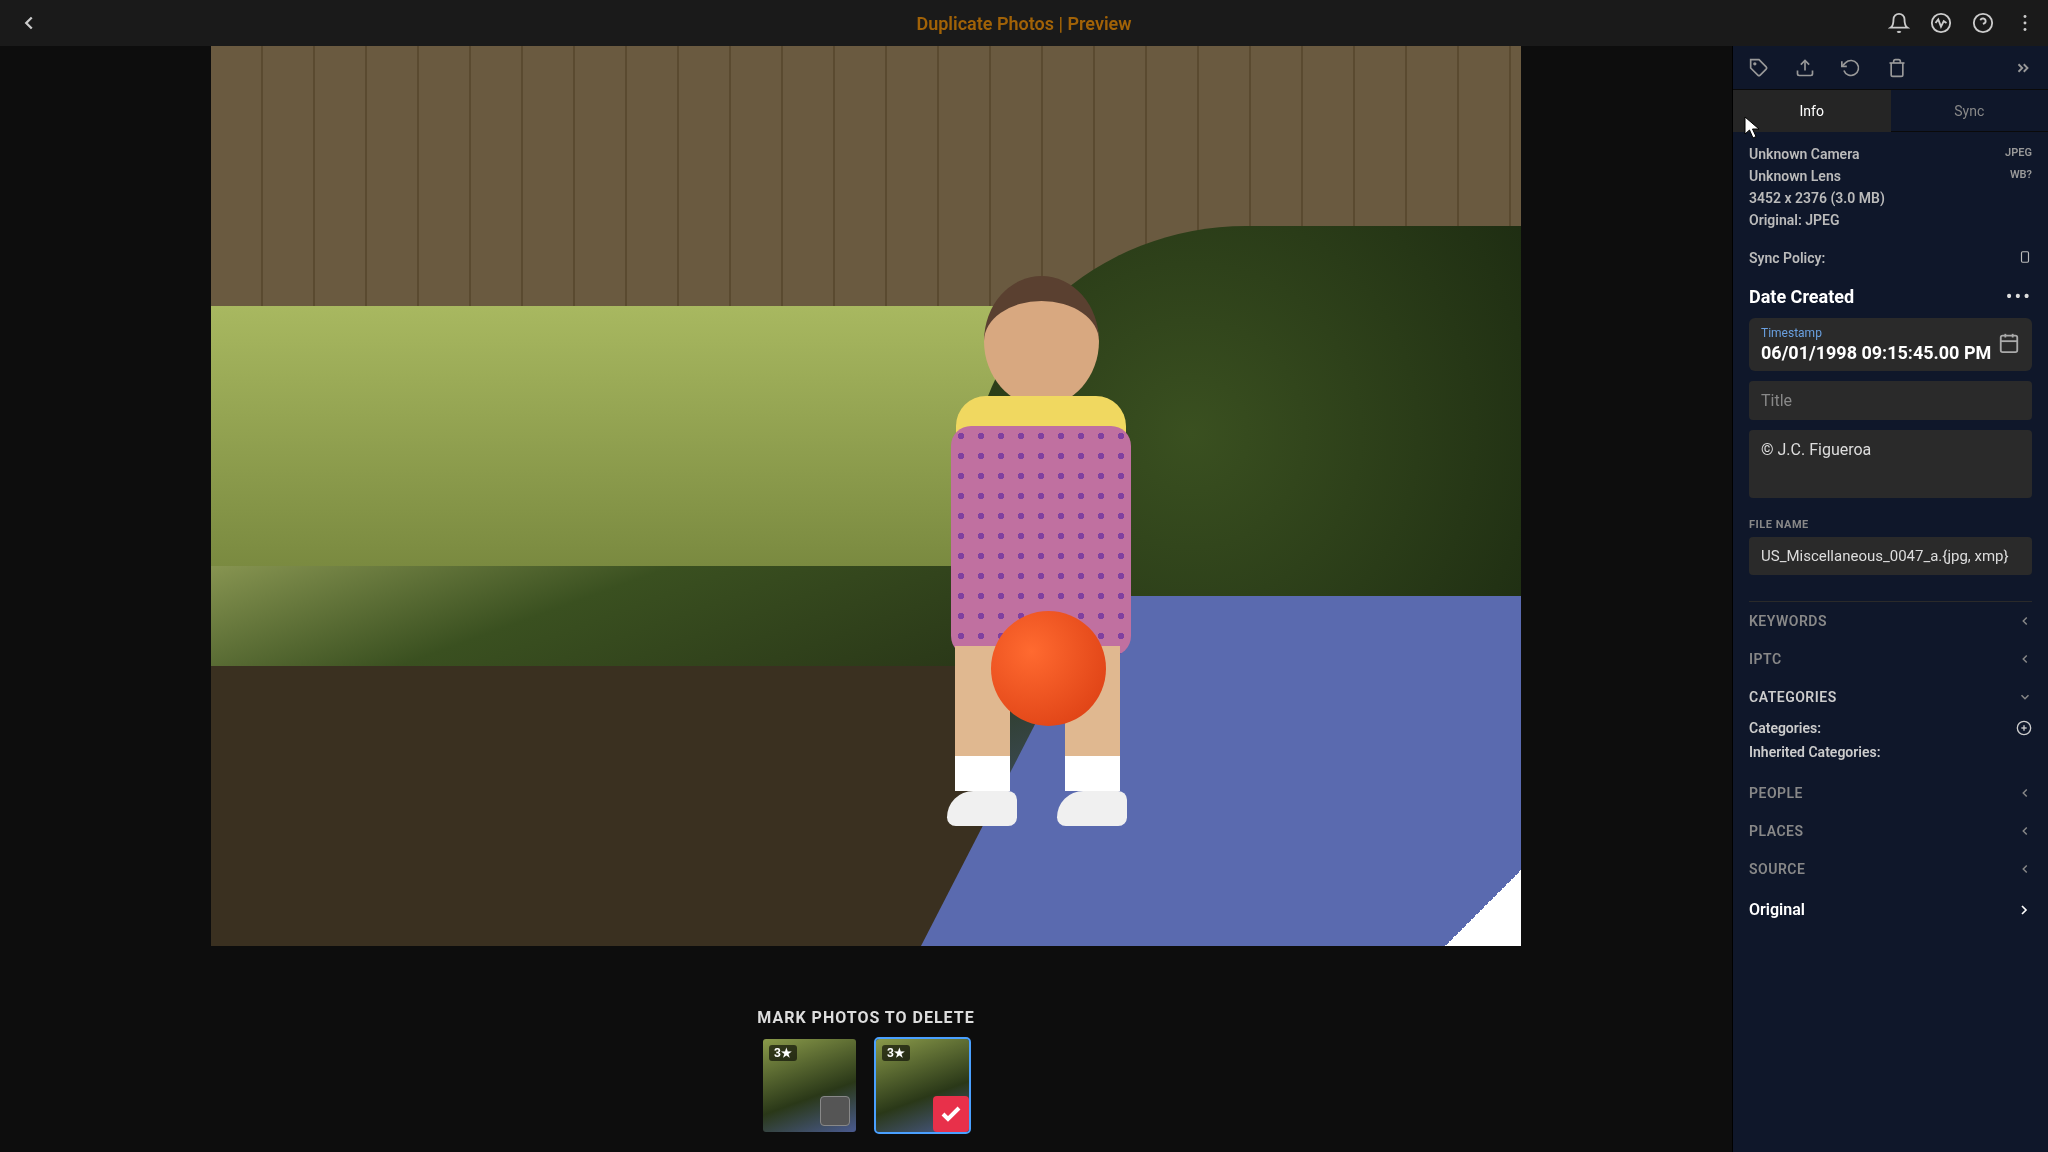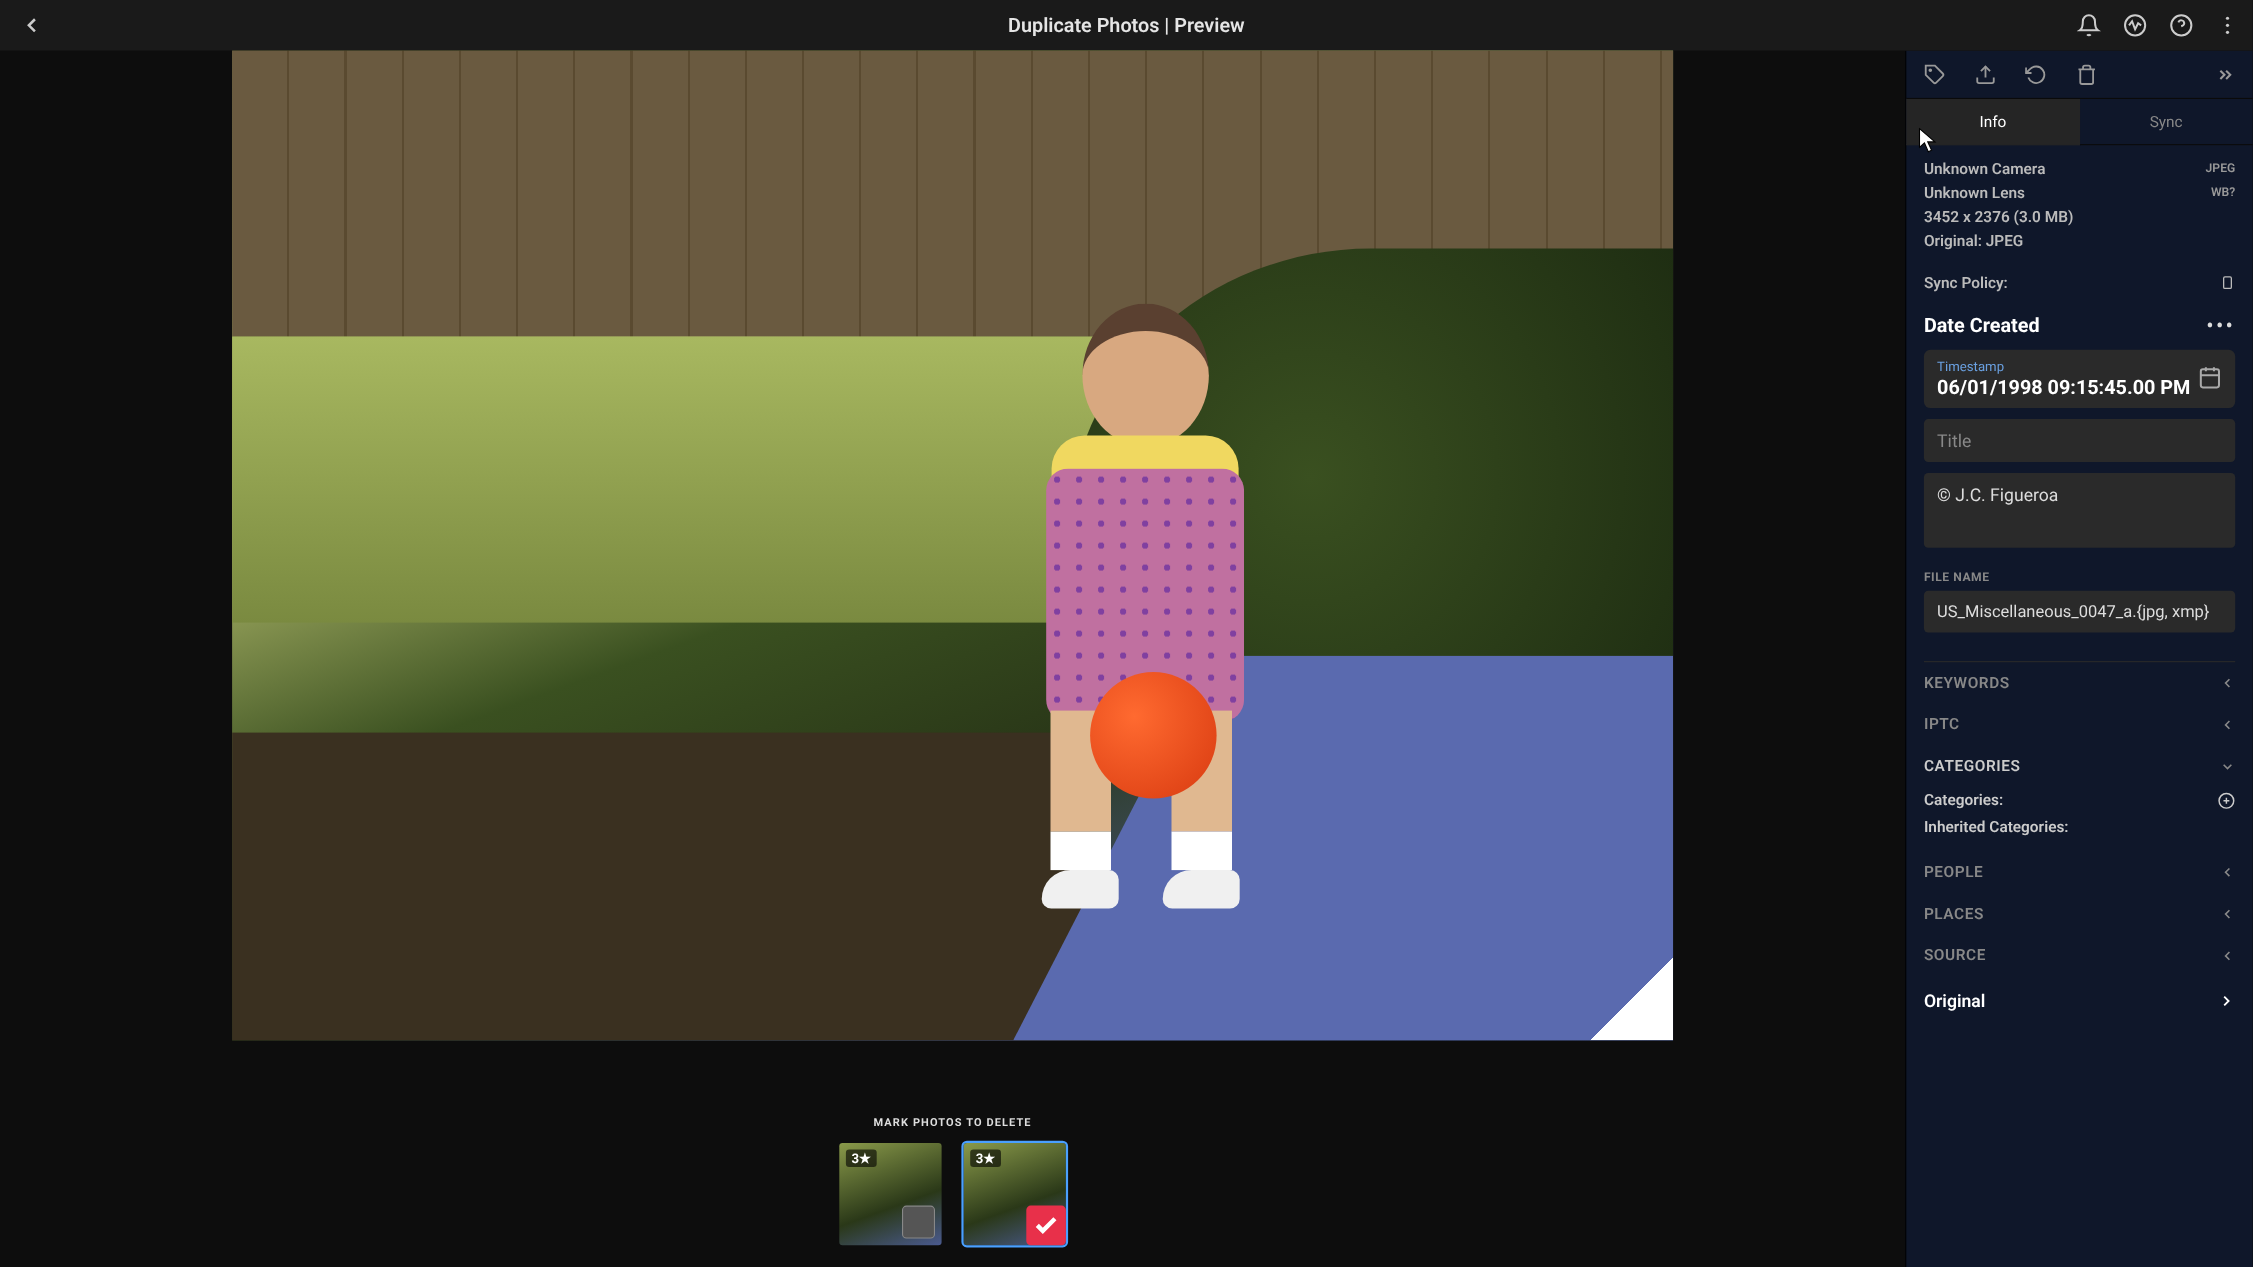--- a/index.html
+++ b/index.html
@@ -1,21 +1,21 @@
 <!DOCTYPE html>
 <html><head>
 <meta charset="utf-8">
 <style>
   * { margin: 0; padding: 0; box-sizing: border-box; font-family: -apple-system, BlinkMacSystemFont, "Segoe UI", Roboto, sans-serif; }
   body { background: #0d0d0d; color: #ddd; width: 2048px; height: 1152px; overflow: hidden; display: flex; flex-direction: column; }
   
   
   .header { height: 46px; background: #1a1a1a; display: flex; align-items: center; padding: 0 12px; position: relative; }
   .back-btn { color: #ccc; cursor: pointer; padding: 6px; }
-  .header-title { position: absolute; left: 50%; transform: translateX(-50%); font-size: 18px; font-weight: 600; color: #e5e5e5; }
+  .header-title { position: absolute; left: 50%; transform: translateX(-50%); font-size: 18px; font-weight: 600; color: #a16207; }
   .header-right { margin-left: auto; display: flex; gap: 20px; align-items: center; }
   .header-right .ico { color: #ccc; cursor: pointer; }
 
   
   .main { flex: 1; display: flex; }
   .viewer { flex: 1; display: flex; flex-direction: column; align-items: center; background: #0d0d0d; }
   .photo-area { width: 100%; flex: 1; display: flex; align-items: flex-start; justify-content: center; padding-top: 0; }
   .photo { width: 1310px; height: 900px; background: linear-gradient(160deg, #6a6a3a 0%, #8a9a4a 18%, #b8c070 30%, #3a5020 50%, #2a3818 65%, #4a5a8f 85%, #3a4a7a 100%); position: relative; overflow: hidden; }
   
   .fence { position: absolute; top: 0; left: 0; right: 0; height: 260px; background: repeating-linear-gradient(90deg, #6a5a40 0 50px, #5a4a30 50px 52px); }
@@ -27,21 +27,21 @@
   .head { width: 115px; height: 130px; background: #d8a880; border-radius: 50%; margin: 0 auto; border-top: 25px solid #5a4030; }
   .shirt { width: 170px; height: 130px; background: #f0d860; margin: -10px auto 0; border-radius: 30px 30px 0 0; }
   .overalls { width: 180px; height: 230px; background: #c070a0; margin: -100px auto 0; border-radius: 20px; background-image: radial-gradient(circle, #8040a0 3px, transparent 3px); background-size: 20px 20px; }
   .ball { position: absolute; top: 335px; left: 60px; width: 115px; height: 115px; background: radial-gradient(circle at 35% 35%, #ff6a30, #d83a10); border-radius: 50%; }
   .legs { display: flex; justify-content: space-around; margin-top: -10px; }
   .leg { width: 55px; height: 110px; background: #e0b890; }
   .sock { width: 55px; height: 35px; background: #fff; }
   .shoe { width: 70px; height: 35px; background: #f0f0f0; border-radius: 30px 10px 10px 10px; margin-left: -8px; }
 
   
-  .strip-label { font-size: 10px; font-weight: 700; letter-spacing: 1px; color: #ddd; margin-top: 10px; }
+  .strip-label { font-size: 16px; font-weight: 700; letter-spacing: 1px; color: #ddd; margin-top: 10px; }
   .filmstrip { display: flex; gap: 20px; margin-top: 12px; padding-bottom: 20px; }
   .thumb { width: 93px; height: 93px; background: linear-gradient(160deg,#8a9a4a 0%, #2a3818 60%, #4a5a8f 100%); position: relative; border-radius: 3px; cursor: pointer; }
   .thumb.selected { outline: 2px solid #4aa0ff; outline-offset: 0; }
   .thumb-rating { position: absolute; top: 6px; left: 6px; background: rgba(0,0,0,0.6); color: #fff; font-size: 12px; font-weight: 700; padding: 1px 5px; border-radius: 3px; }
   .thumb-check { position: absolute; bottom: 0; right: 0; width: 36px; height: 36px; border-radius: 4px; display: flex; align-items: center; justify-content: center; }
   .thumb-check.empty { background: #555; border: 1px solid #888; right: 6px; bottom: 6px; width: 30px; height: 30px; }
   .thumb-check.marked { background: #e8304a; }
   .thumb-check.marked svg { stroke: #fff; }
 
   

